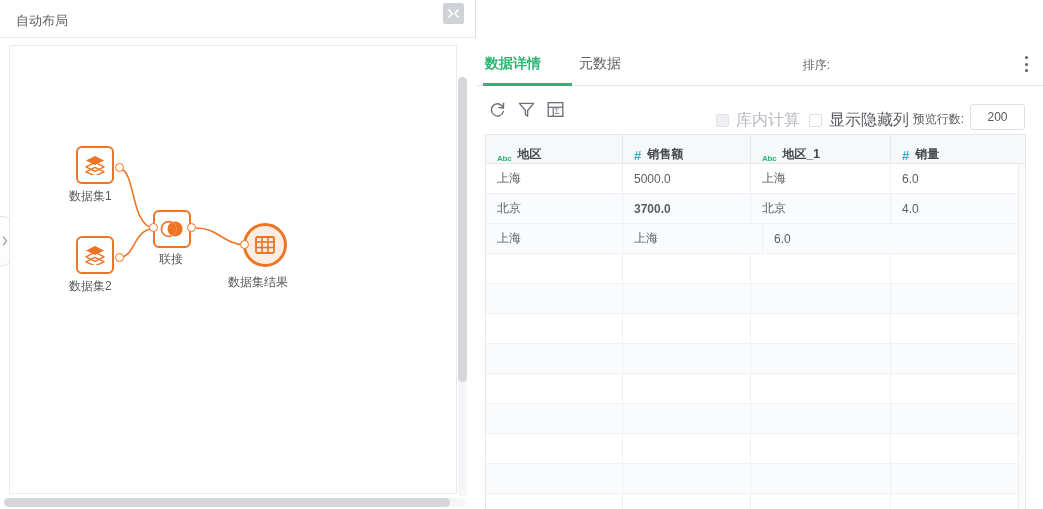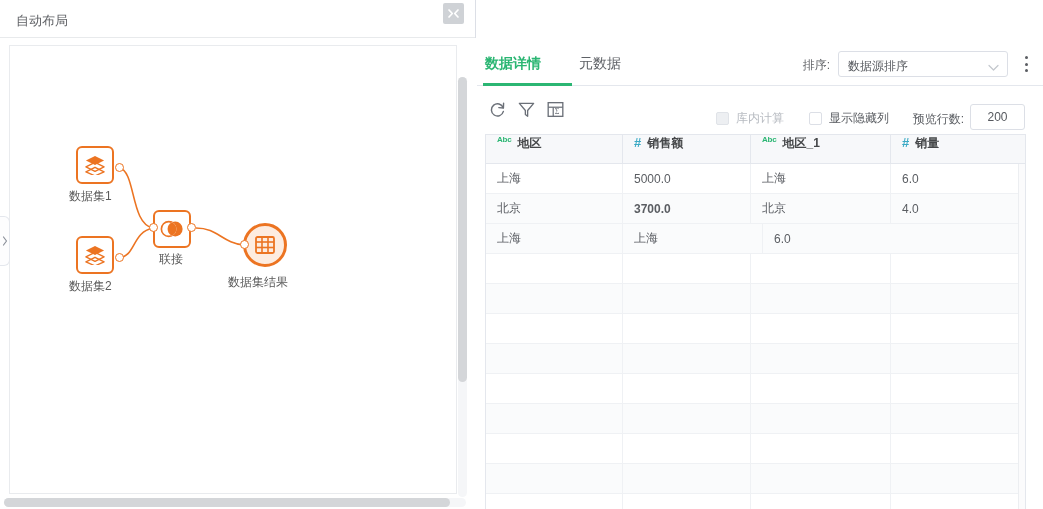--- a/index.html
+++ b/index.html
@@ -296,21 +296,21 @@
     box-sizing: border-box;
     display: inline-block;
     margin-right: 7px;
     cursor: pointer;
   }
   .checkbox.disabled {
     background: #edeff2;
     border-color: #e0e3e8;
     cursor: not-allowed;
   }
-  .cb-text { font-size: 12px; color: #5a5d62; }
+  .cb-text { font-size: 16px; color: #5a5d62; }
   .cb-text.disabled { color: #b6bac0; }
   #preview-rows-label {
     position: absolute;
     right: 79px; top: 25px;
     font-size: 12px;
     color: #5a5d62;
     white-space: nowrap;
   }
   #preview-rows-input {
     position: absolute;
@@ -341,21 +341,21 @@
   }
   #grid-header {
     display: flex;
     height: 29px;
     background: #f7f8fa;
     border-bottom: 1px solid #e4e7ed;
     box-sizing: border-box;
   }
   .th {
     display: flex;
-    align-items: flex-start;
+    align-items: flex-end;
     height: 28px;
     border-right: 1px solid #e4e7ed;
     box-sizing: border-box;
     padding-left: 11px;
     cursor: pointer;
     overflow: hidden;
   }
   .th:last-child { border-right: none; }
   .type-abc {
     font-size: 8px;
@@ -498,28 +498,20 @@
 </div>
 
 <div id="right-panel">
 
   <div id="tabs-bar">
     <div class="tab active" style="left:8px;">数据详情</div>
     <div class="tab" style="left:102px;">元数据</div>
     <div id="tab-active-underline"></div>
 
     <div id="sort-label">排序:</div>
-    <div id="sort-select">
-      <div id="sort-select-value">数据源排序</div>
-      <div id="sort-caret">
-        <svg width="11" height="8" viewBox="0 0 11 8">
-          <path d="M1 1.5 L5.5 6 L10 1.5" stroke="#c3c7cd" stroke-width="1.2" fill="none" stroke-linecap="round" stroke-linejoin="round"></path>
-        </svg>
-      </div>
-    </div>
 
     <div id="kebab-menu">
       <div class="kebab-dot"></div>
       <div class="kebab-dot"></div>
       <div class="kebab-dot"></div>
     </div>
   </div>
 
   <div id="data-toolbar">
     <div class="tb-icon" style="left:11px;">

